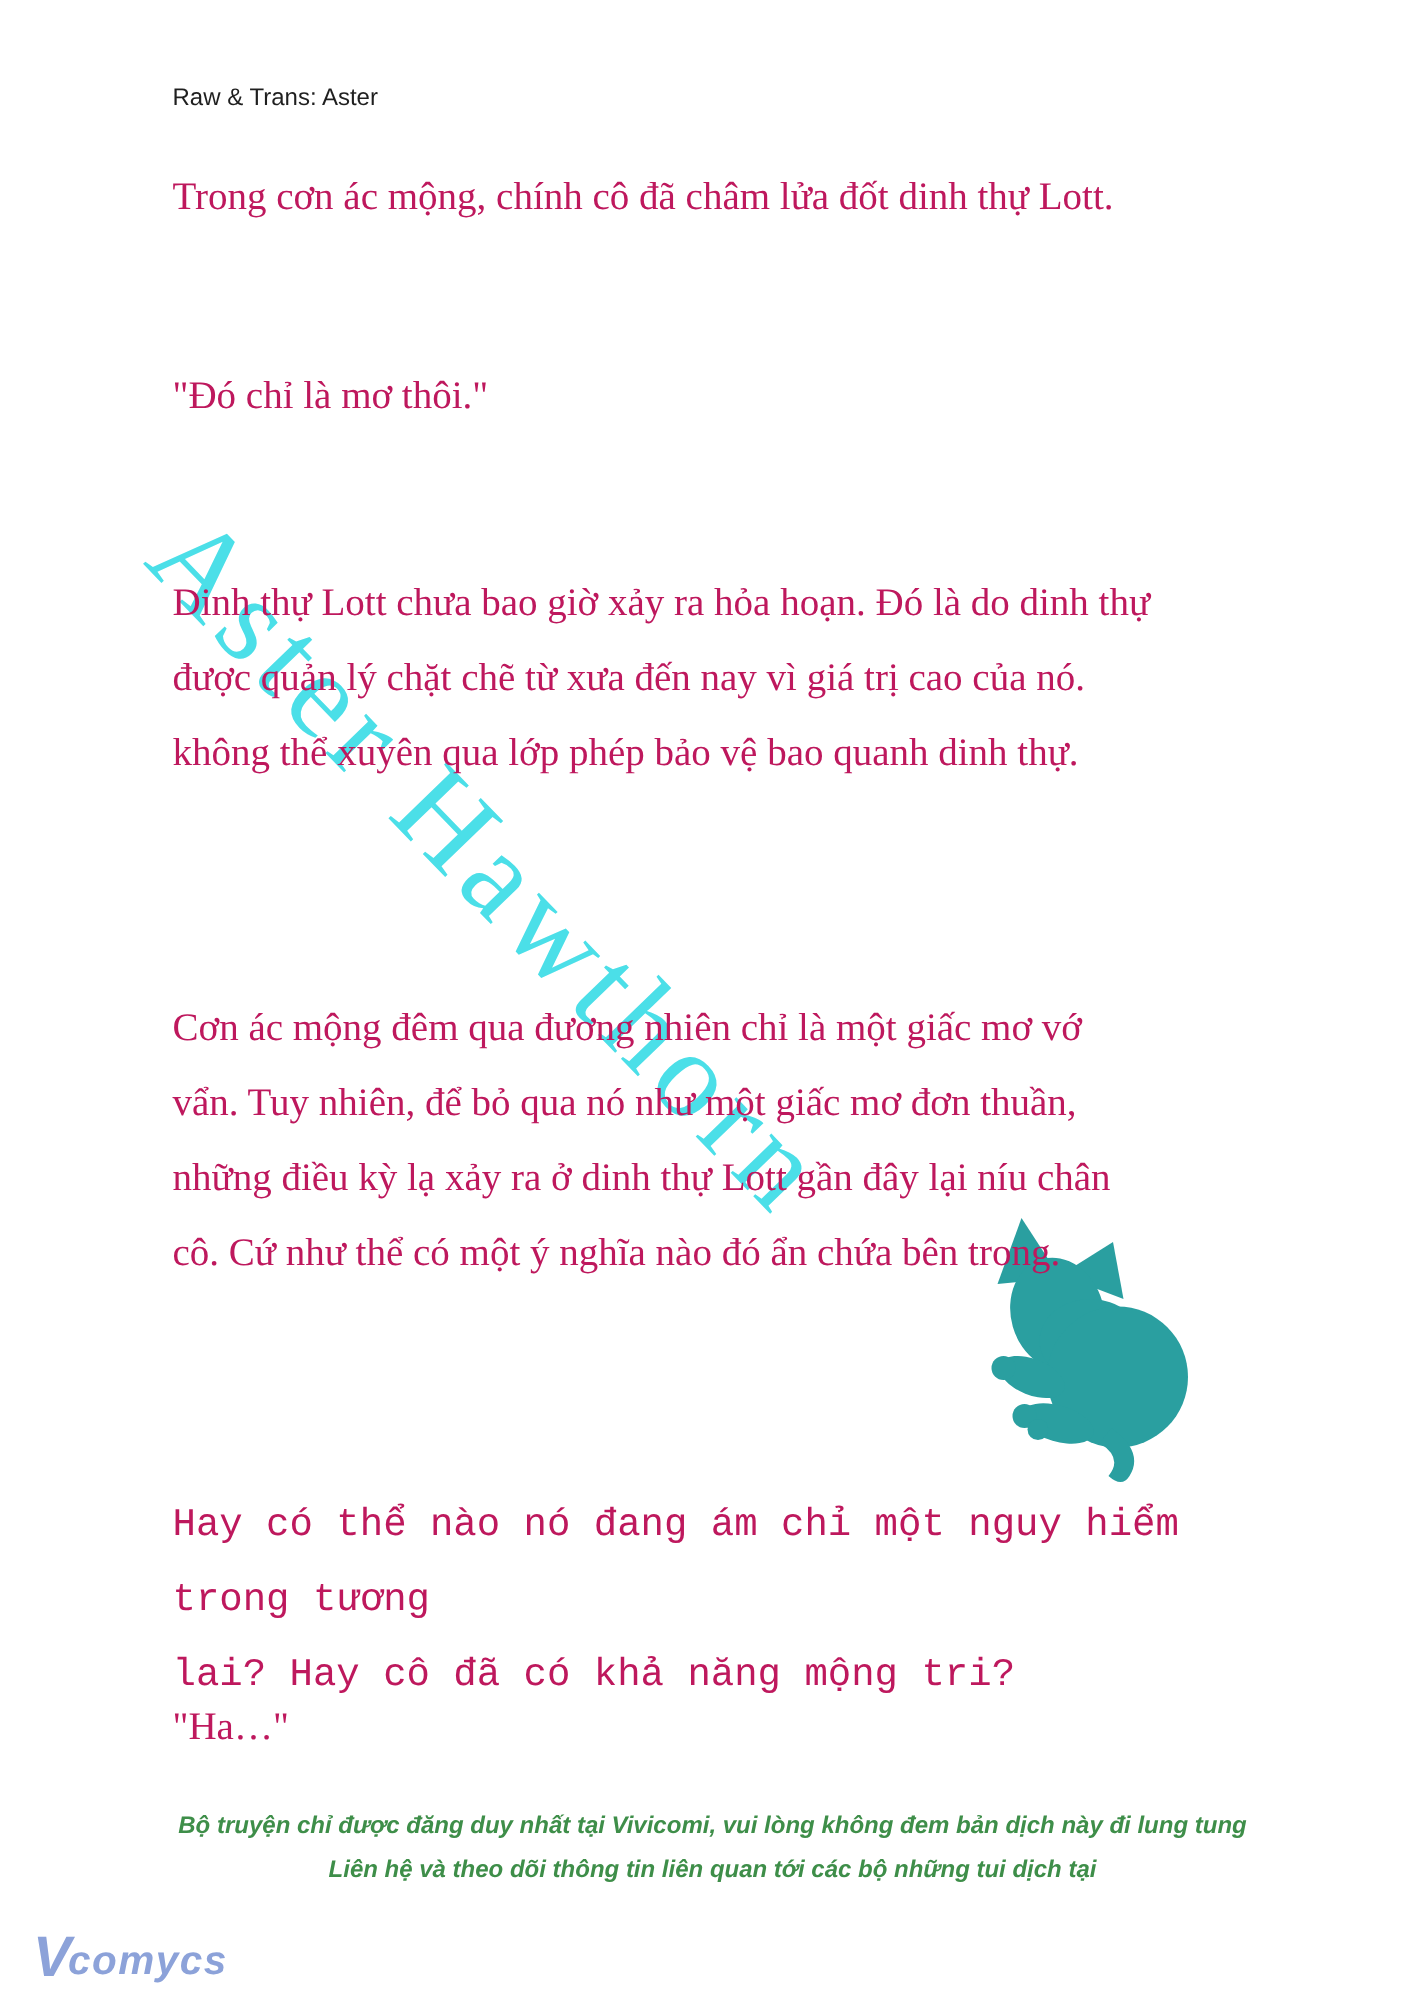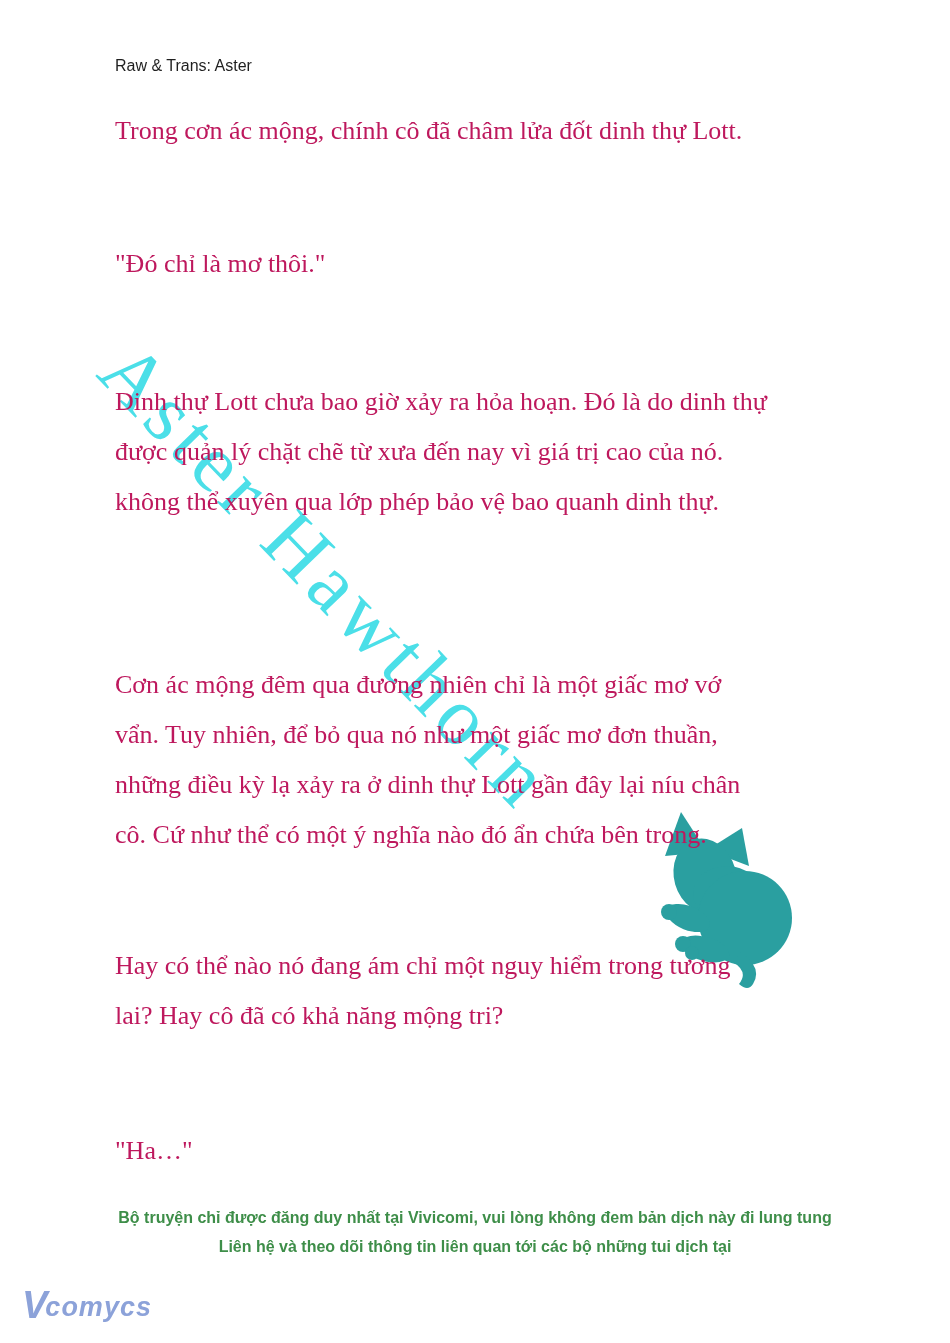--- a/index.html
+++ b/index.html
@@ -15,41 +15,41 @@
   }
   .para {
     position:absolute; left:115px; width:745px;
     font-size:26px; line-height:50px; color:#be185d;
     z-index:2;
   }
   .p0 { top:106px; }
   .p1 { top:239px; }
   .p2 { top:377px; }
   .p3 { top:660px; }
-  .p4 { top:941px; }
+  .p4 { top:991px;font-family:Liberation Mono, monospace; }
   .p5 { top:1126px; }
   .watermark {
     position:absolute; left:148px; top:324px;
     transform:rotate(46deg); transform-origin:0 0;
     font-family:"Liberation Serif", serif;
     font-size:82px; letter-spacing:6px; white-space:nowrap;
     color:#4bdfe8; z-index:1; user-select:none;
   }
   .cat-logo {
     position:absolute; left:645px; top:812px;
     width:150px; height:178px; z-index:1;
   }
   .cat-logo path, .cat-logo ellipse, .cat-logo circle, .cat-logo polygon {
     fill:#2a9fa0;
   }
   .footer {
     position:absolute; left:0; top:1203px; width:950px;
     text-align:center;
     font-family:"Liberation Sans", sans-serif;
-    font-weight:bold;
+    font-style:italic; font-weight:bold;
     font-size:16px; line-height:29px;
     color:#3e8e49; z-index:3;
   }
   .vcomycs-logo {
     position:absolute; left:22px; top:1286px;
     font-family:"Liberation Sans", sans-serif;
     font-style:italic; font-weight:bold;
     color:#8ca2d9; z-index:3; display:flex; align-items:flex-end;
   }
   .vcomycs-logo .v-glyph { font-size:38px; line-height:38px; letter-spacing:-2px; }

